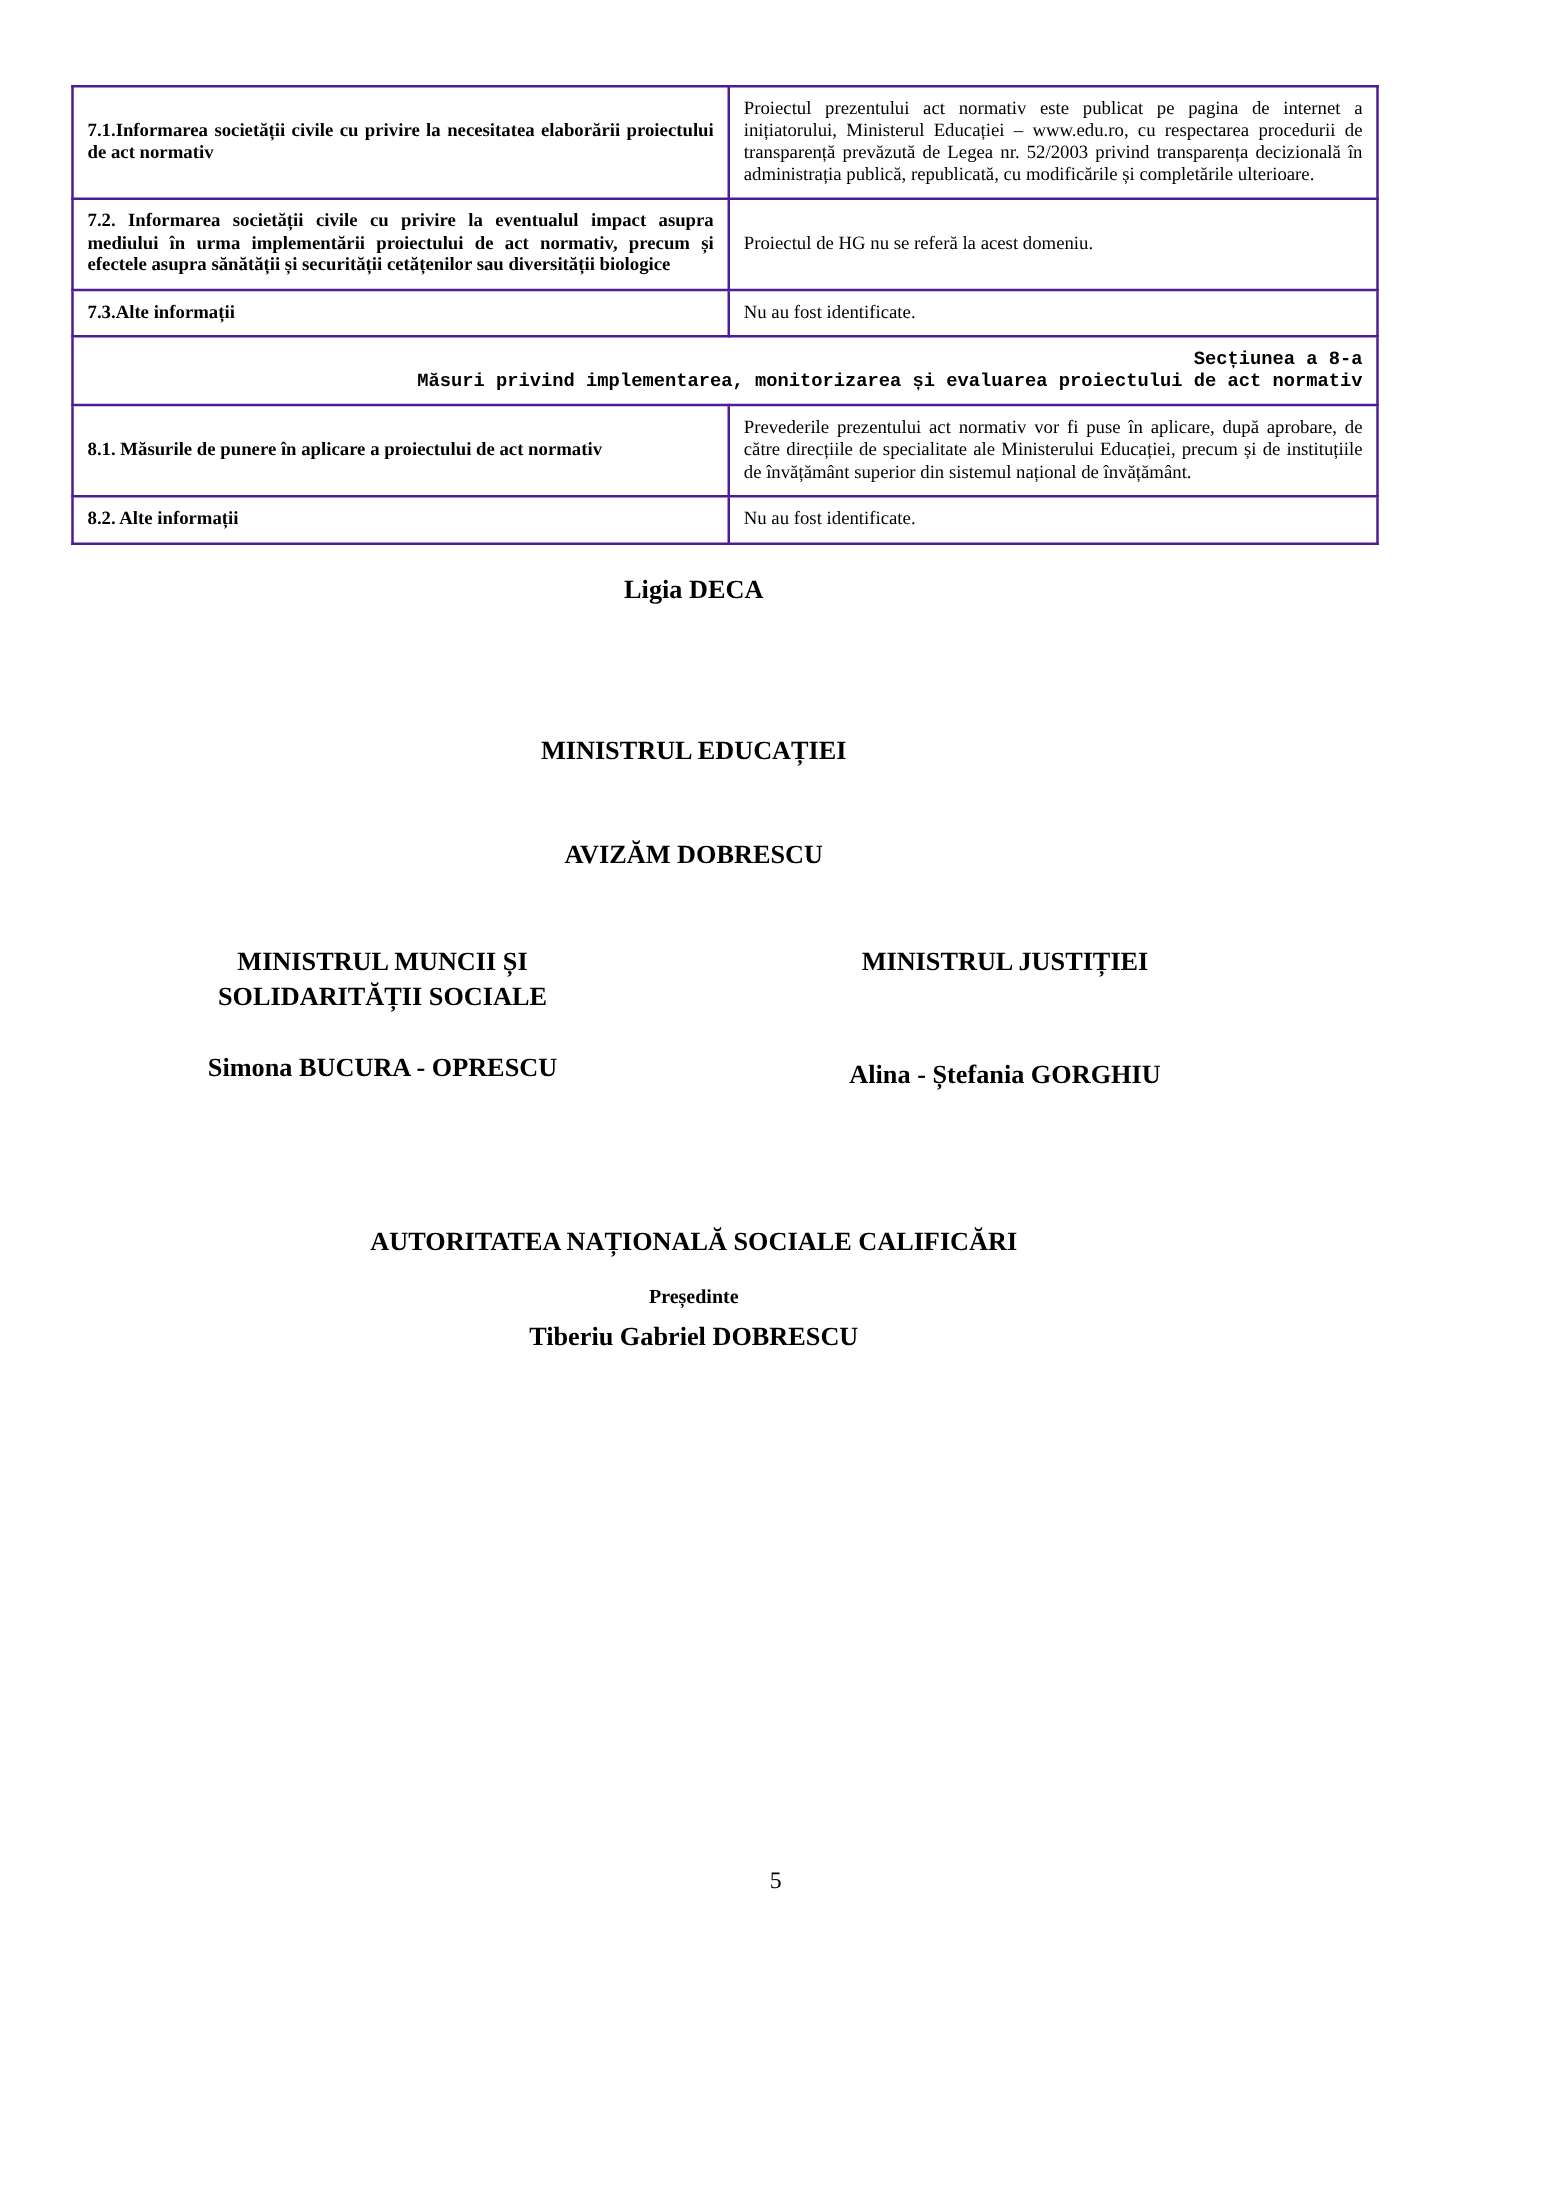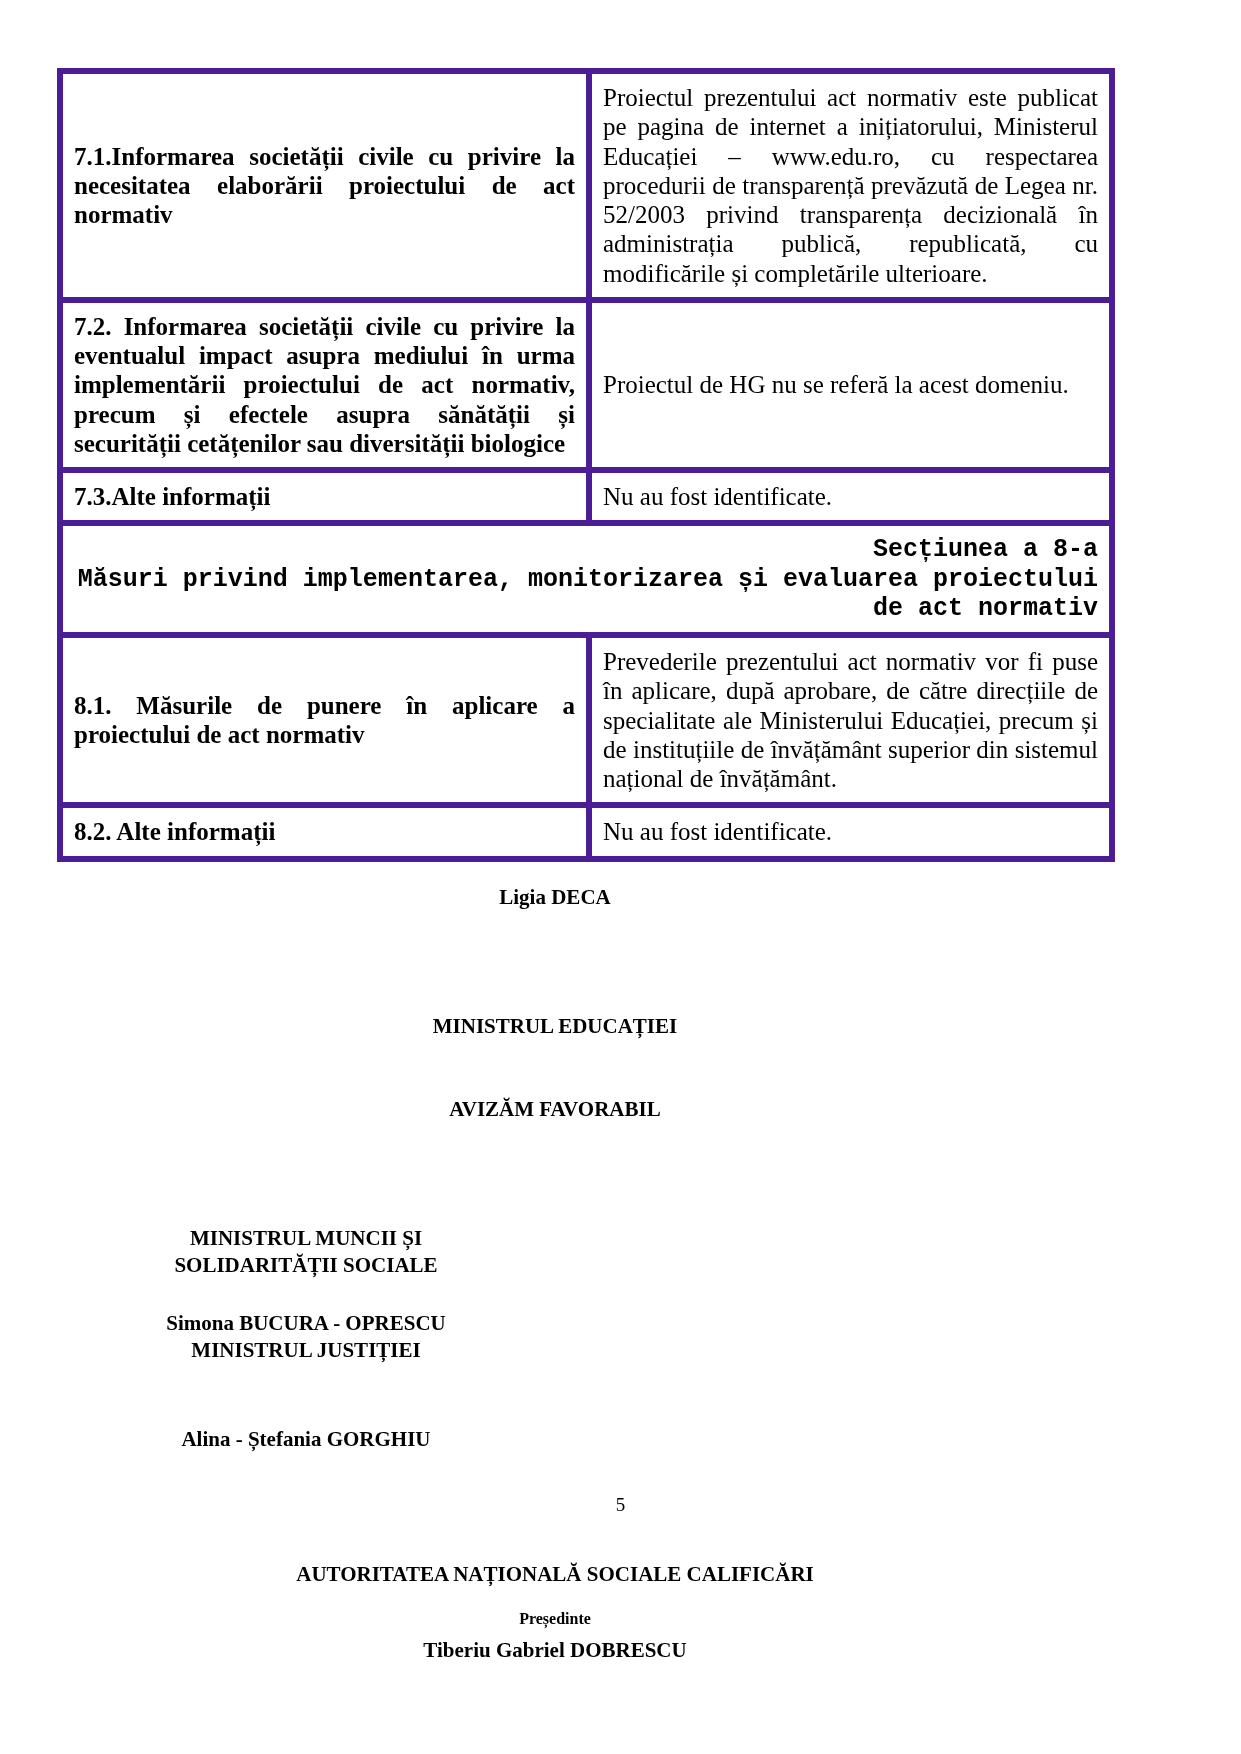--- a/index.html
+++ b/index.html
@@ -22,24 +22,24 @@
     top: 0;
     width: 996px;
   }
   table.doc-table {
     border-collapse: collapse;
     width: 996px;
     margin-top: 68px;
     table-layout: fixed;
   }
   table.doc-table td {
-    border: 6px solid #4c1d95;
+    border: 2px solid #4c1d95;
     vertical-align: middle;
     padding: 9px 11px;
-    font-size: 25px;
+    font-size: 15px;
     line-height: 1.17;
   }
   td.cell-left {
     width: 501px;
     font-weight: bold;
     text-align: justify;
   }
   td.cell-right {
     width: 495px;
     text-align: justify;
@@ -64,23 +64,23 @@
   .center-heading {
     text-align: center;
     font-weight: bold;
     font-size: 21px;
     line-height: 1.2;
   }
   .h-minister-edu   { margin-top: 104px; }
   .h-minister-name  { margin-top: 23px; }
   .h-avizam         { margin-top: 58px; }
   .ministers-row {
-    margin-top: 103px;
+    margin-top: 60px;
     display: flex;
-    flex-direction: column;
+    flex-direction: row;
   }
   .ministers-col {
     width: 50%;
     text-align: center;
     font-weight: bold;
     font-size: 21px;
     line-height: 1.3;
   }
   .ministers-col .name {
     margin-top: 30px;
@@ -139,21 +139,21 @@
         <tr>
           <td class="cell-left">8.2. Alte informații</td>
           <td class="cell-right">Nu au fost identificate.</td>
         </tr>
       </tbody>
     </table>
 
 
     <div class="center-heading h-minister-name">Ligia DECA</div>
     <div class="center-heading h-minister-edu">MINISTRUL EDUCAȚIEI</div>
-    <div class="center-heading h-avizam">AVIZĂM FAVORABIL</div>
+    <div class="center-heading h-avizam">AVIZĂM DOBRESCU</div>
 
     <div class="ministers-row">
       <div class="ministers-col left">
         <div class="title">MINISTRUL MUNCII ȘI SOLIDARITĂȚII SOCIALE</div>
         <div class="name">Simona BUCURA - OPRESCU</div>
       </div>
       <div class="ministers-col right">
         <div class="title">MINISTRUL JUSTIȚIEI</div>
         <div class="name">Alina - Ștefania GORGHIU</div>
       </div>

